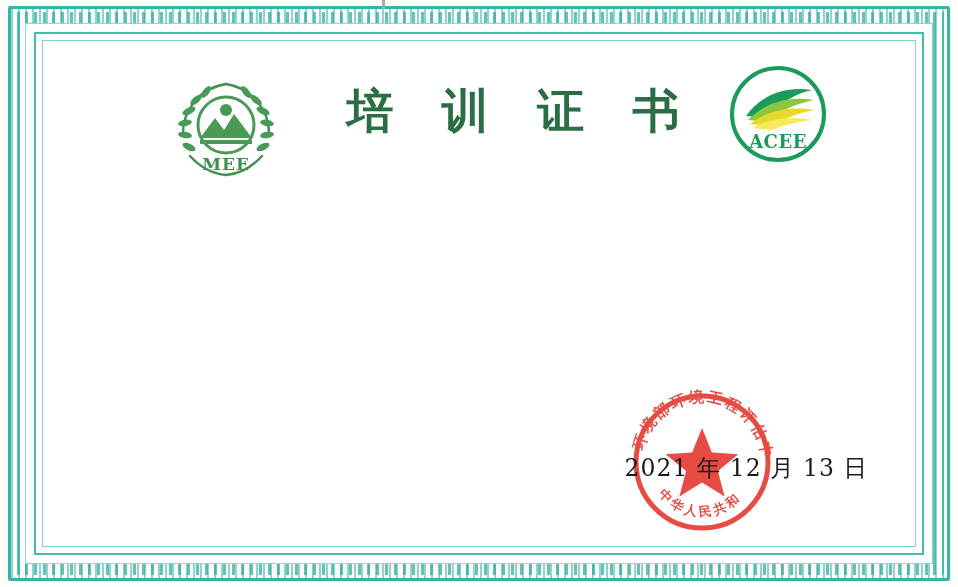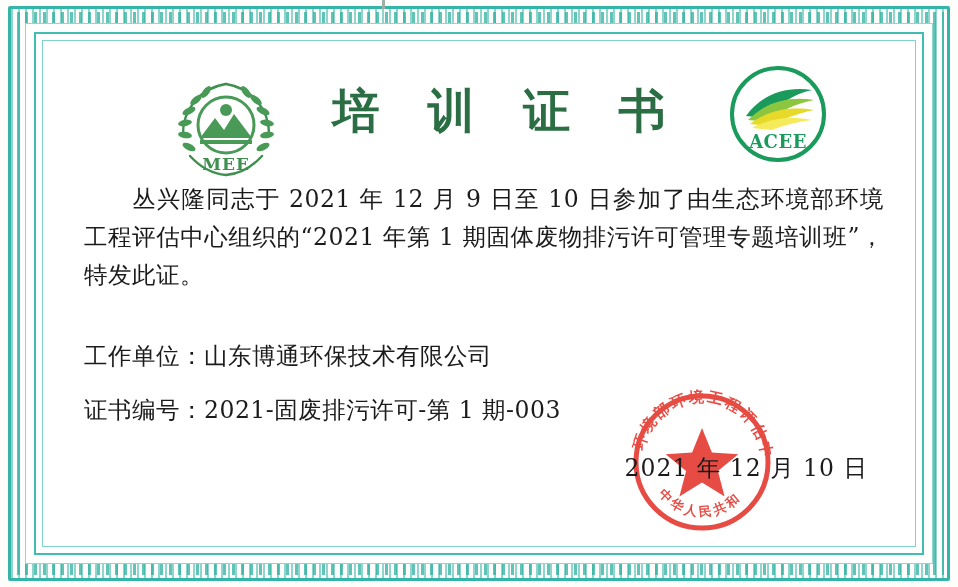--- a/index.html
+++ b/index.html
@@ -85,21 +85,21 @@
     left: 120px; top: 16px;
     width: 112px; height: 112px;
   }
   .acee-logo {
     position: absolute;
     left: 678px; top: 10px;
     width: 100px; height: 100px;
   }
   .cert-title {
     position: absolute;
-    left: 249px; top: 26px;
+    left: 263px; top: 26px;
     width: 400px;
     text-align: center;
     font-family: "DejaVu Serif", serif;
     font-size: 47px;
     font-weight: bold;
     letter-spacing: 16px;
     color: #2b6e43;
     text-indent: 16px;
     white-space: nowrap;
   }
@@ -224,48 +224,36 @@
             <path d="M18 52 C34 30 58 22 84 26 C66 30 50 40 40 54 Z" fill="#1a9b5c"></path>
             <path d="M20 56 C38 38 60 32 86 36 C66 40 50 48 40 58 Z" fill="#8cc63f"></path>
             <path d="M22 60 C40 46 62 42 86 46 C68 50 52 56 42 62 Z" fill="#e7d92a"></path>
             <path d="M24 64 C42 54 62 52 84 56 C68 58 54 62 44 66 Z" fill="#f4ea5a"></path>
           </g>
           <text x="50" y="84" text-anchor="middle" font-family="DejaVu Serif, serif" font-size="18" font-weight="bold" fill="#1a9b5c" letter-spacing="0.5">ACEE</text>
         </svg>
       </div>
     </div>
 
-    <div class="body-wrap">
-
-      <div class="para main">丛兴隆同志于 2021 年 12 月 9 日至 10 日参加了由生态环境部环境工程评估中心组织的“2021 年第 1 期固体废物排污许可管理专题培训班”，特发此证。</div>
-
-      <div class="field-line field-unit">
-        <span>工作单位：</span><span>山东博通环保技术有限公司</span>
-      </div>
-
-      <div class="field-line field-no">
-        <span>证书编号：</span><span>2021-固废排污许可-第 1 期-003</span>
-      </div>
-    </div>
 
     <div class="seal">
       <svg viewBox="0 0 168 168" width="168" height="168" aria-hidden="true">
         <defs>
           <path id="sealArcTop" d="M 24,84 A 60,60 0 0 1 144,84"></path>
           <path id="sealArcBottom" d="M 30,84 A 54,54 0 0 0 138,84"></path>
         </defs>
         <circle cx="84" cy="84" r="66" fill="none" stroke="#e2261c" stroke-width="5"></circle>
 
         <path d="M84 50 L93.9 74.6 L120.3 76.2 L99.9 93 L106.6 118.6 L84 104.6 L61.4 118.6 L68.1 93 L47.7 76.2 L74.1 74.6 Z" fill="#e2261c"></path>
 
         <text fill="#e2261c" font-family="DejaVu Serif, serif" font-size="15" font-weight="bold" letter-spacing="2.5">
           <textPath href="#sealArcTop" startOffset="6%">环境部环境工程评估中</textPath>
         </text>
         <text fill="#e2261c" font-family="DejaVu Serif, serif" font-size="13" font-weight="bold" letter-spacing="3">
           <textPath href="#sealArcBottom" startOffset="20%">中华人民共和</textPath>
         </text>
       </svg>
     </div>
 
-    <div class="date-line">2021 年 12 月 10 日</div>
+    <div class="date-line">2021 年 12 月 13 日</div>
 
   </div>
 </div>
 
 </body></html>

